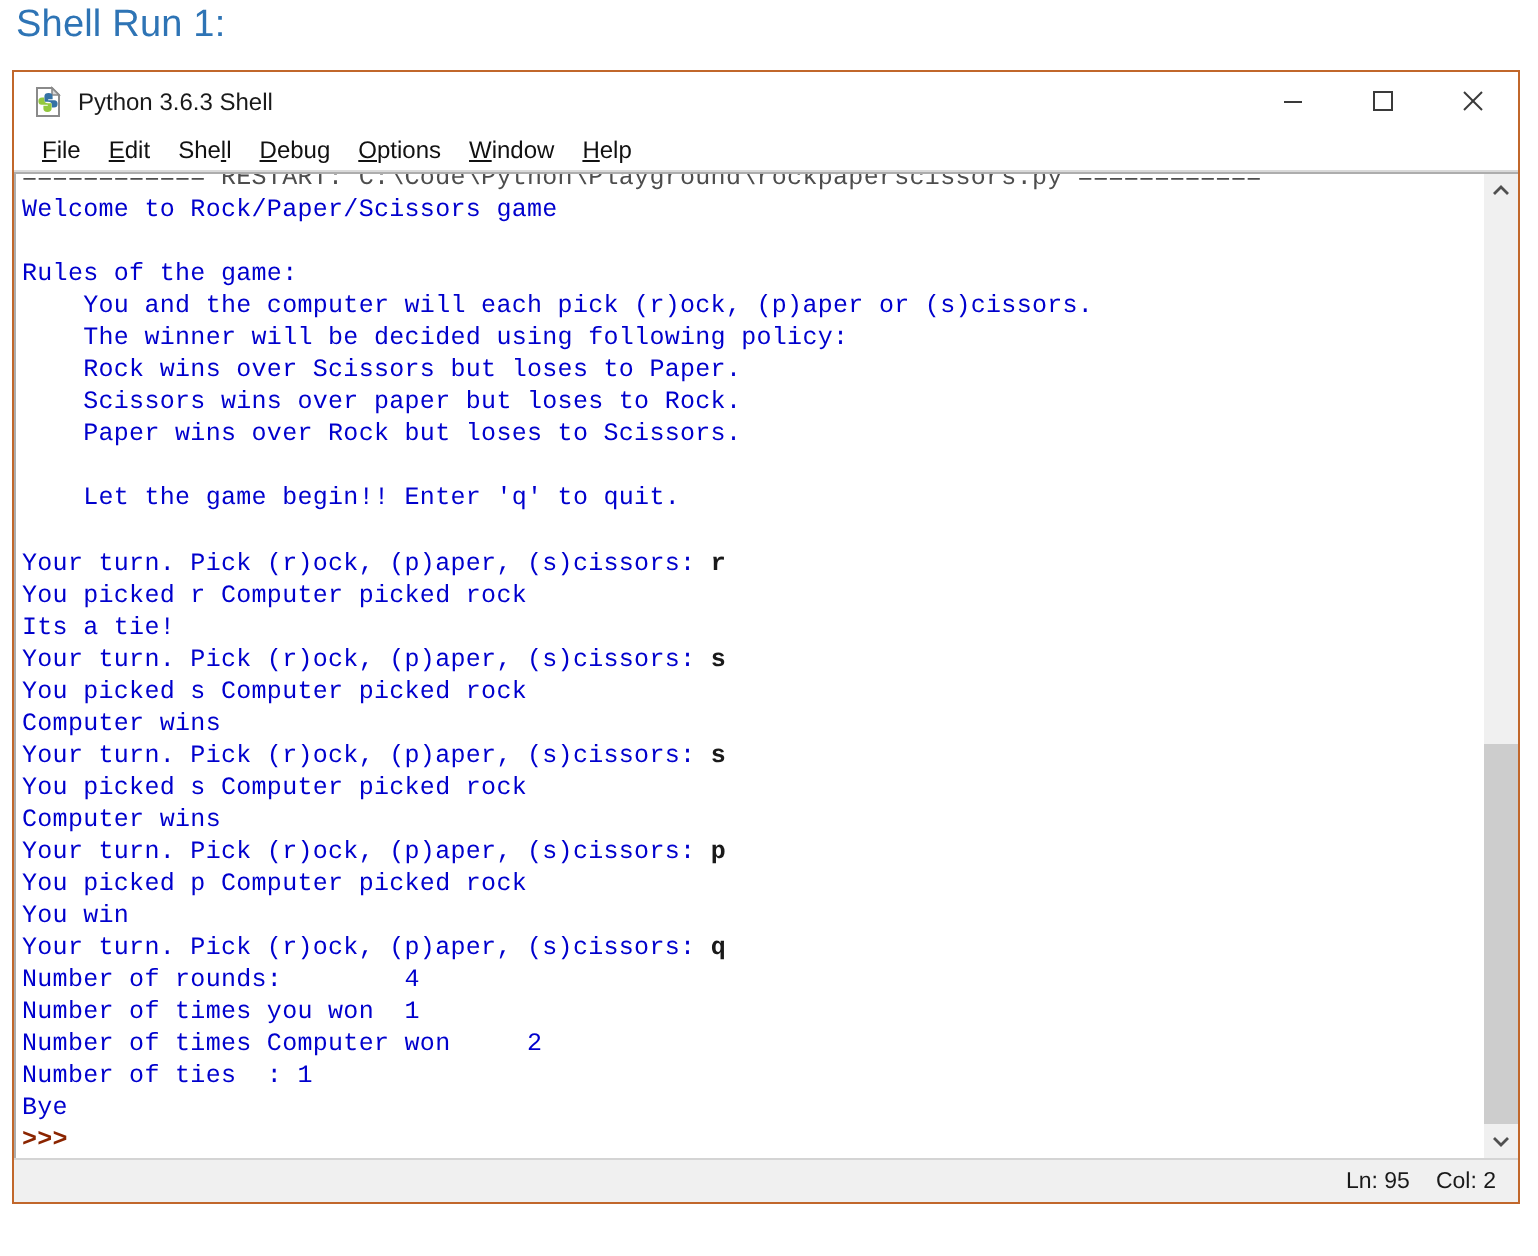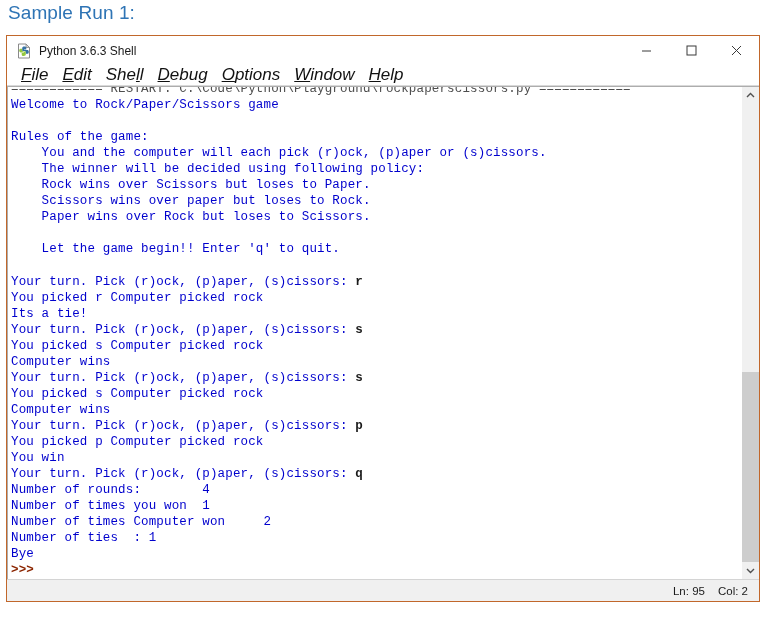--- a/index.html
+++ b/index.html
@@ -87,27 +87,26 @@
   .menubar {
     height: 20px;
     background: #FFFFFF;
     display: flex;
     align-items: center;
     padding-left: 7px;
     flex: 0 0 auto;
     border-bottom: 1px solid #D9D9D9;
   }
   .menu-item {
-    font-size: 17px;
+    font-size: 12px;
     color: #111111;
     font-family: "Liberation Sans", sans-serif;
     padding: 0 7px;
     white-space: nowrap;
     line-height: 18px;
-    font-style: italic;
   }
   .menu-item u { text-decoration: underline; }
 
   
   .shell-wrap {
     flex: 1 1 auto;
     display: flex;
     background: #FFFFFF;
     border-left: 1px solid #ADADAD;
     border-top: 1px solid #ADADAD;
@@ -189,21 +188,21 @@
     font-size: 11.5px;
     color: #1A1A1A;
     font-family: "Liberation Sans", sans-serif;
     margin-left: 13px;
     white-space: nowrap;
   }
 </style>
 </head>
 <body>
 
-<div class="doc-heading">Sample Run 1:</div>
+<div class="doc-heading">Shell Run 1:</div>
 
 <div class="idle-window">
 
   <div class="titlebar">
     <div class="title-icon">
       <svg width="16" height="16" viewBox="0 0 16 16">
         <path d="M2.5 1 h7.5 l3.5 3.5 V15 H2.5 Z" fill="#ffffff" stroke="#8a8a8a" stroke-width="1"></path>
         <path d="M10 1 v3.5 h3.5 Z" fill="#d8d8d8" stroke="#8a8a8a" stroke-width="0.8"></path>
         <path d="M6.2 5.2 c0-1.1 0.7-1.7 2.1-1.7 1.3 0 2 0.6 2 1.6 v1.5 H8.1 v0.5 h3.1 c1 0 1.6 0.6 1.6 1.8 0 1.3-0.6 1.9-1.8 1.9 H9.9 V9.5 c0-1-0.6-1.6-1.9-1.6 H6.2 Z" fill="#3572A5"></path>
         <path d="M9.8 11.3 c0 1.1-0.7 1.7-2.1 1.7-1.3 0-2-0.6-2-1.6 V9.9 h2.2 V9.4 H4.8 c-1 0-1.6-0.6-1.6-1.8 0-1.3 0.6-1.9 1.8-1.9 h1.1 v1.3 c0 1 0.6 1.6 1.9 1.6 h1.8 Z" fill="#93C83E"></path>

